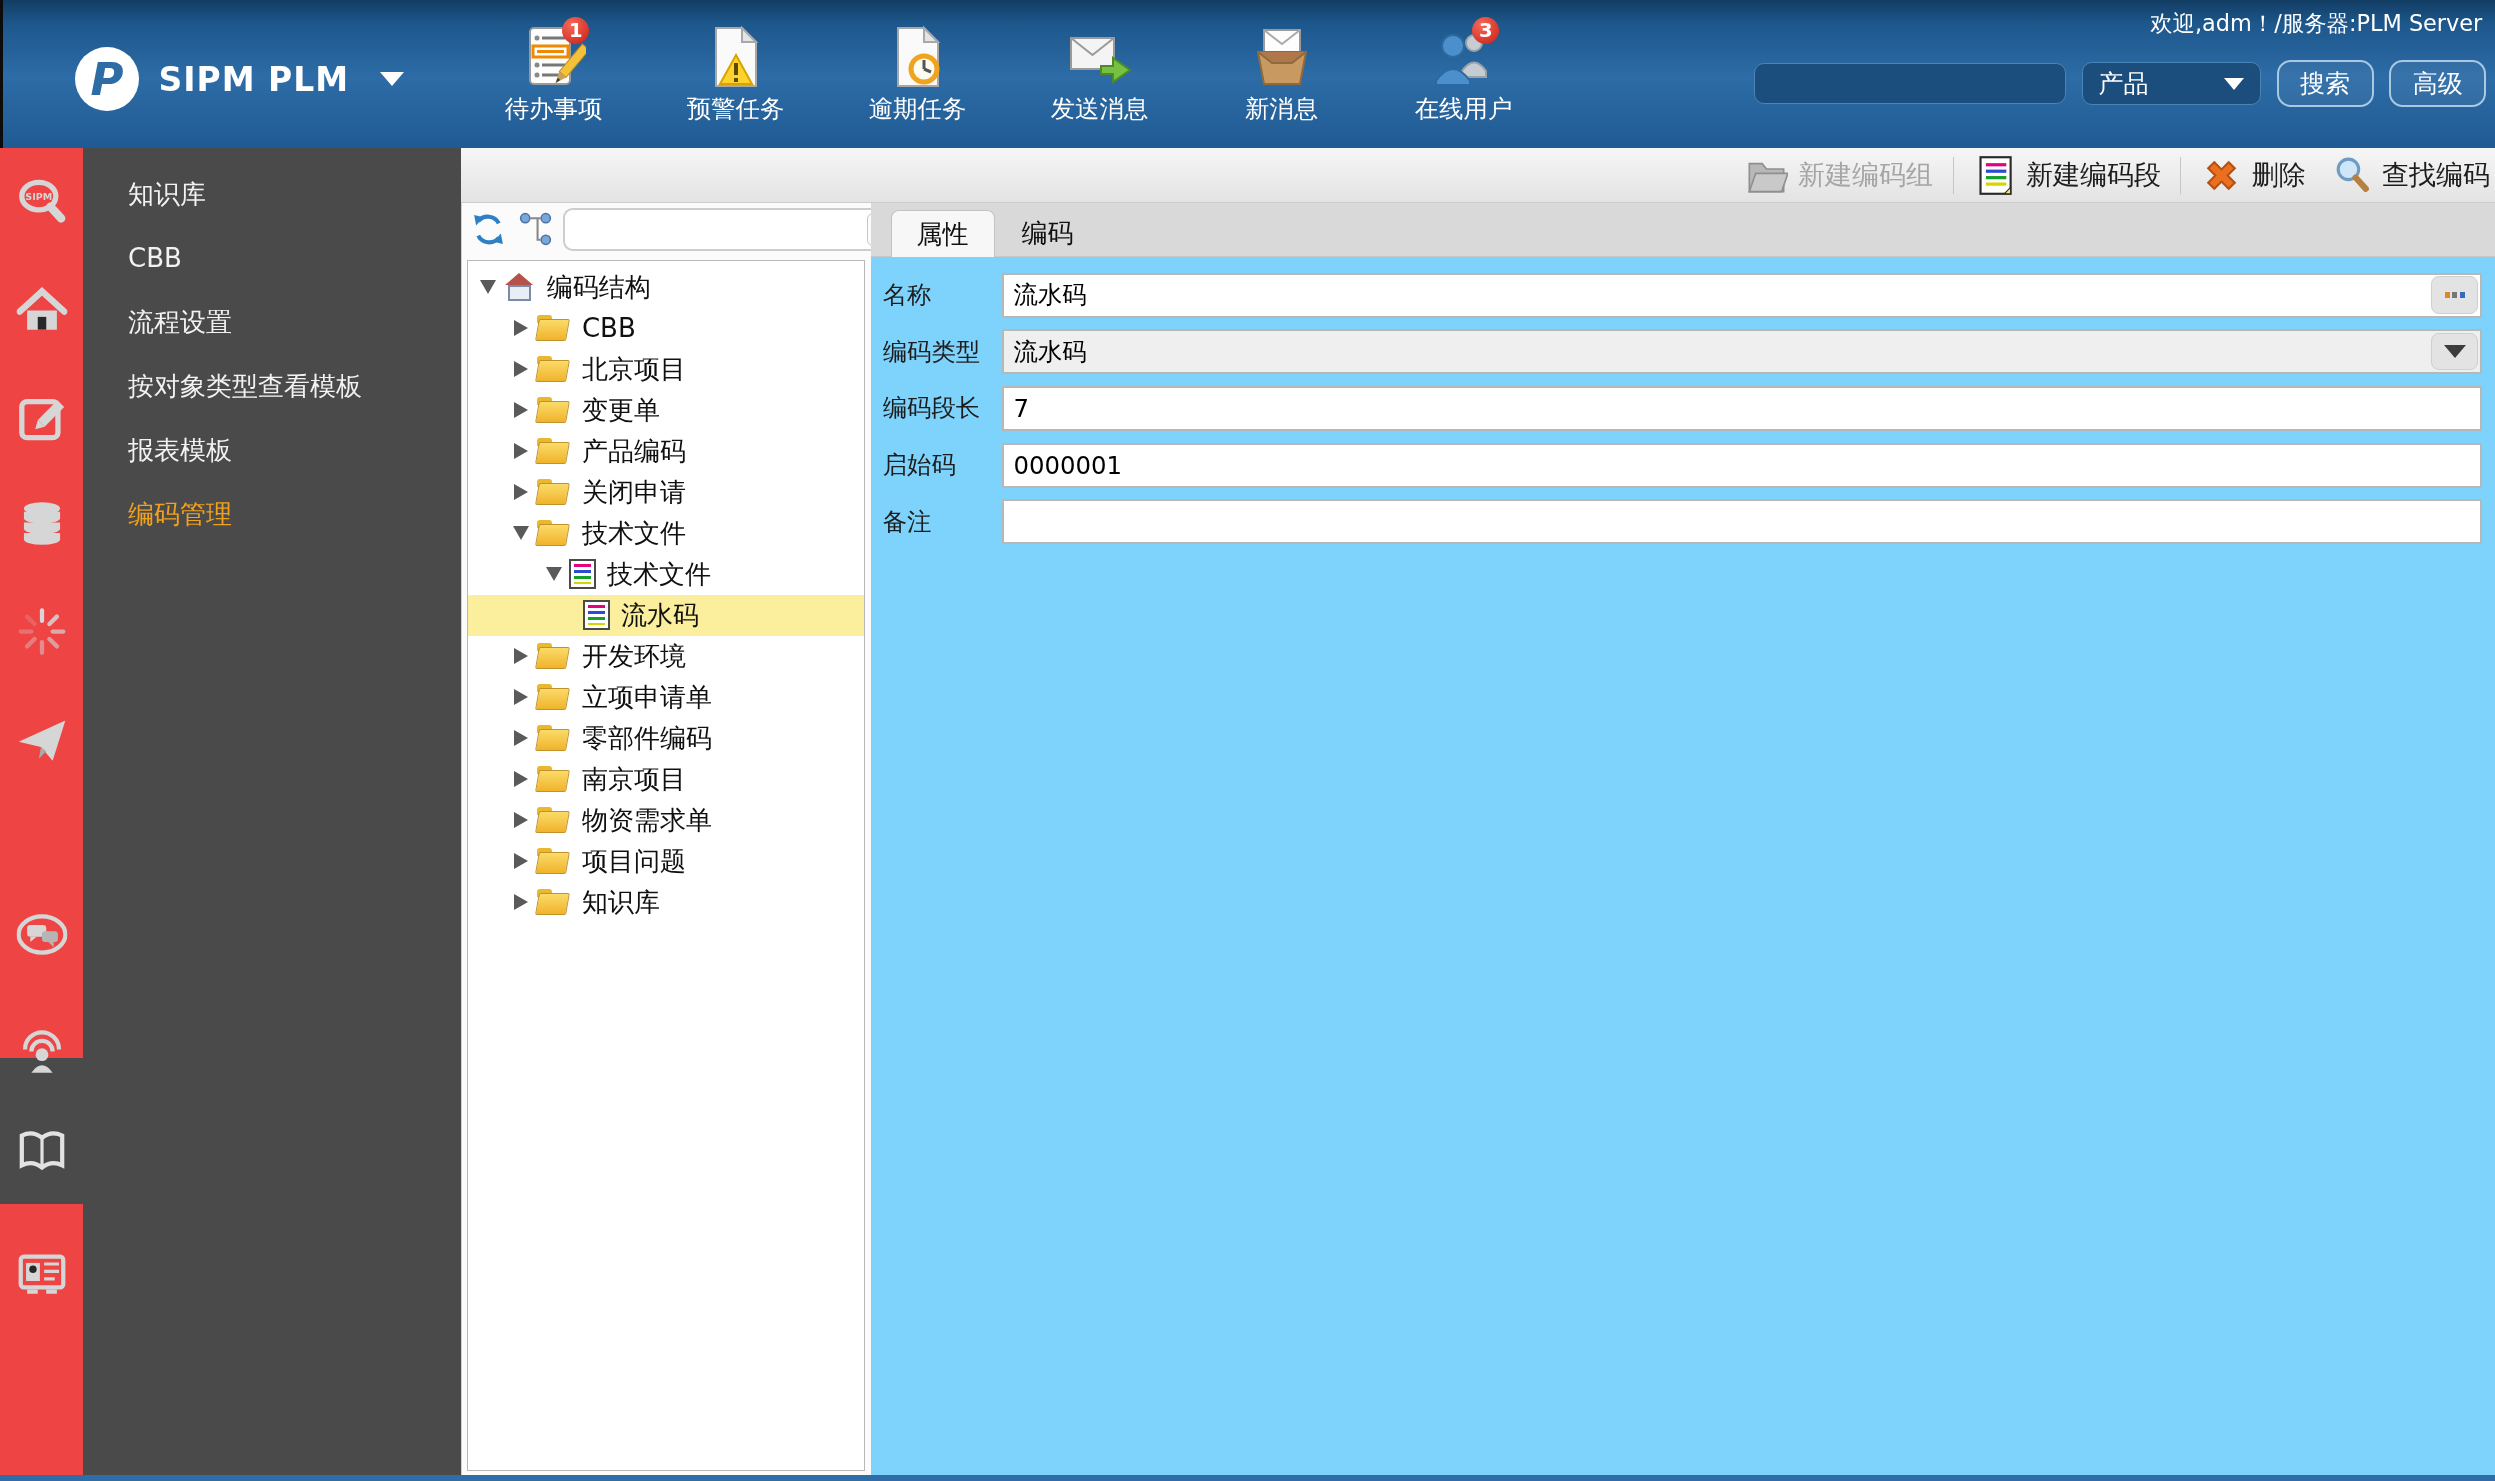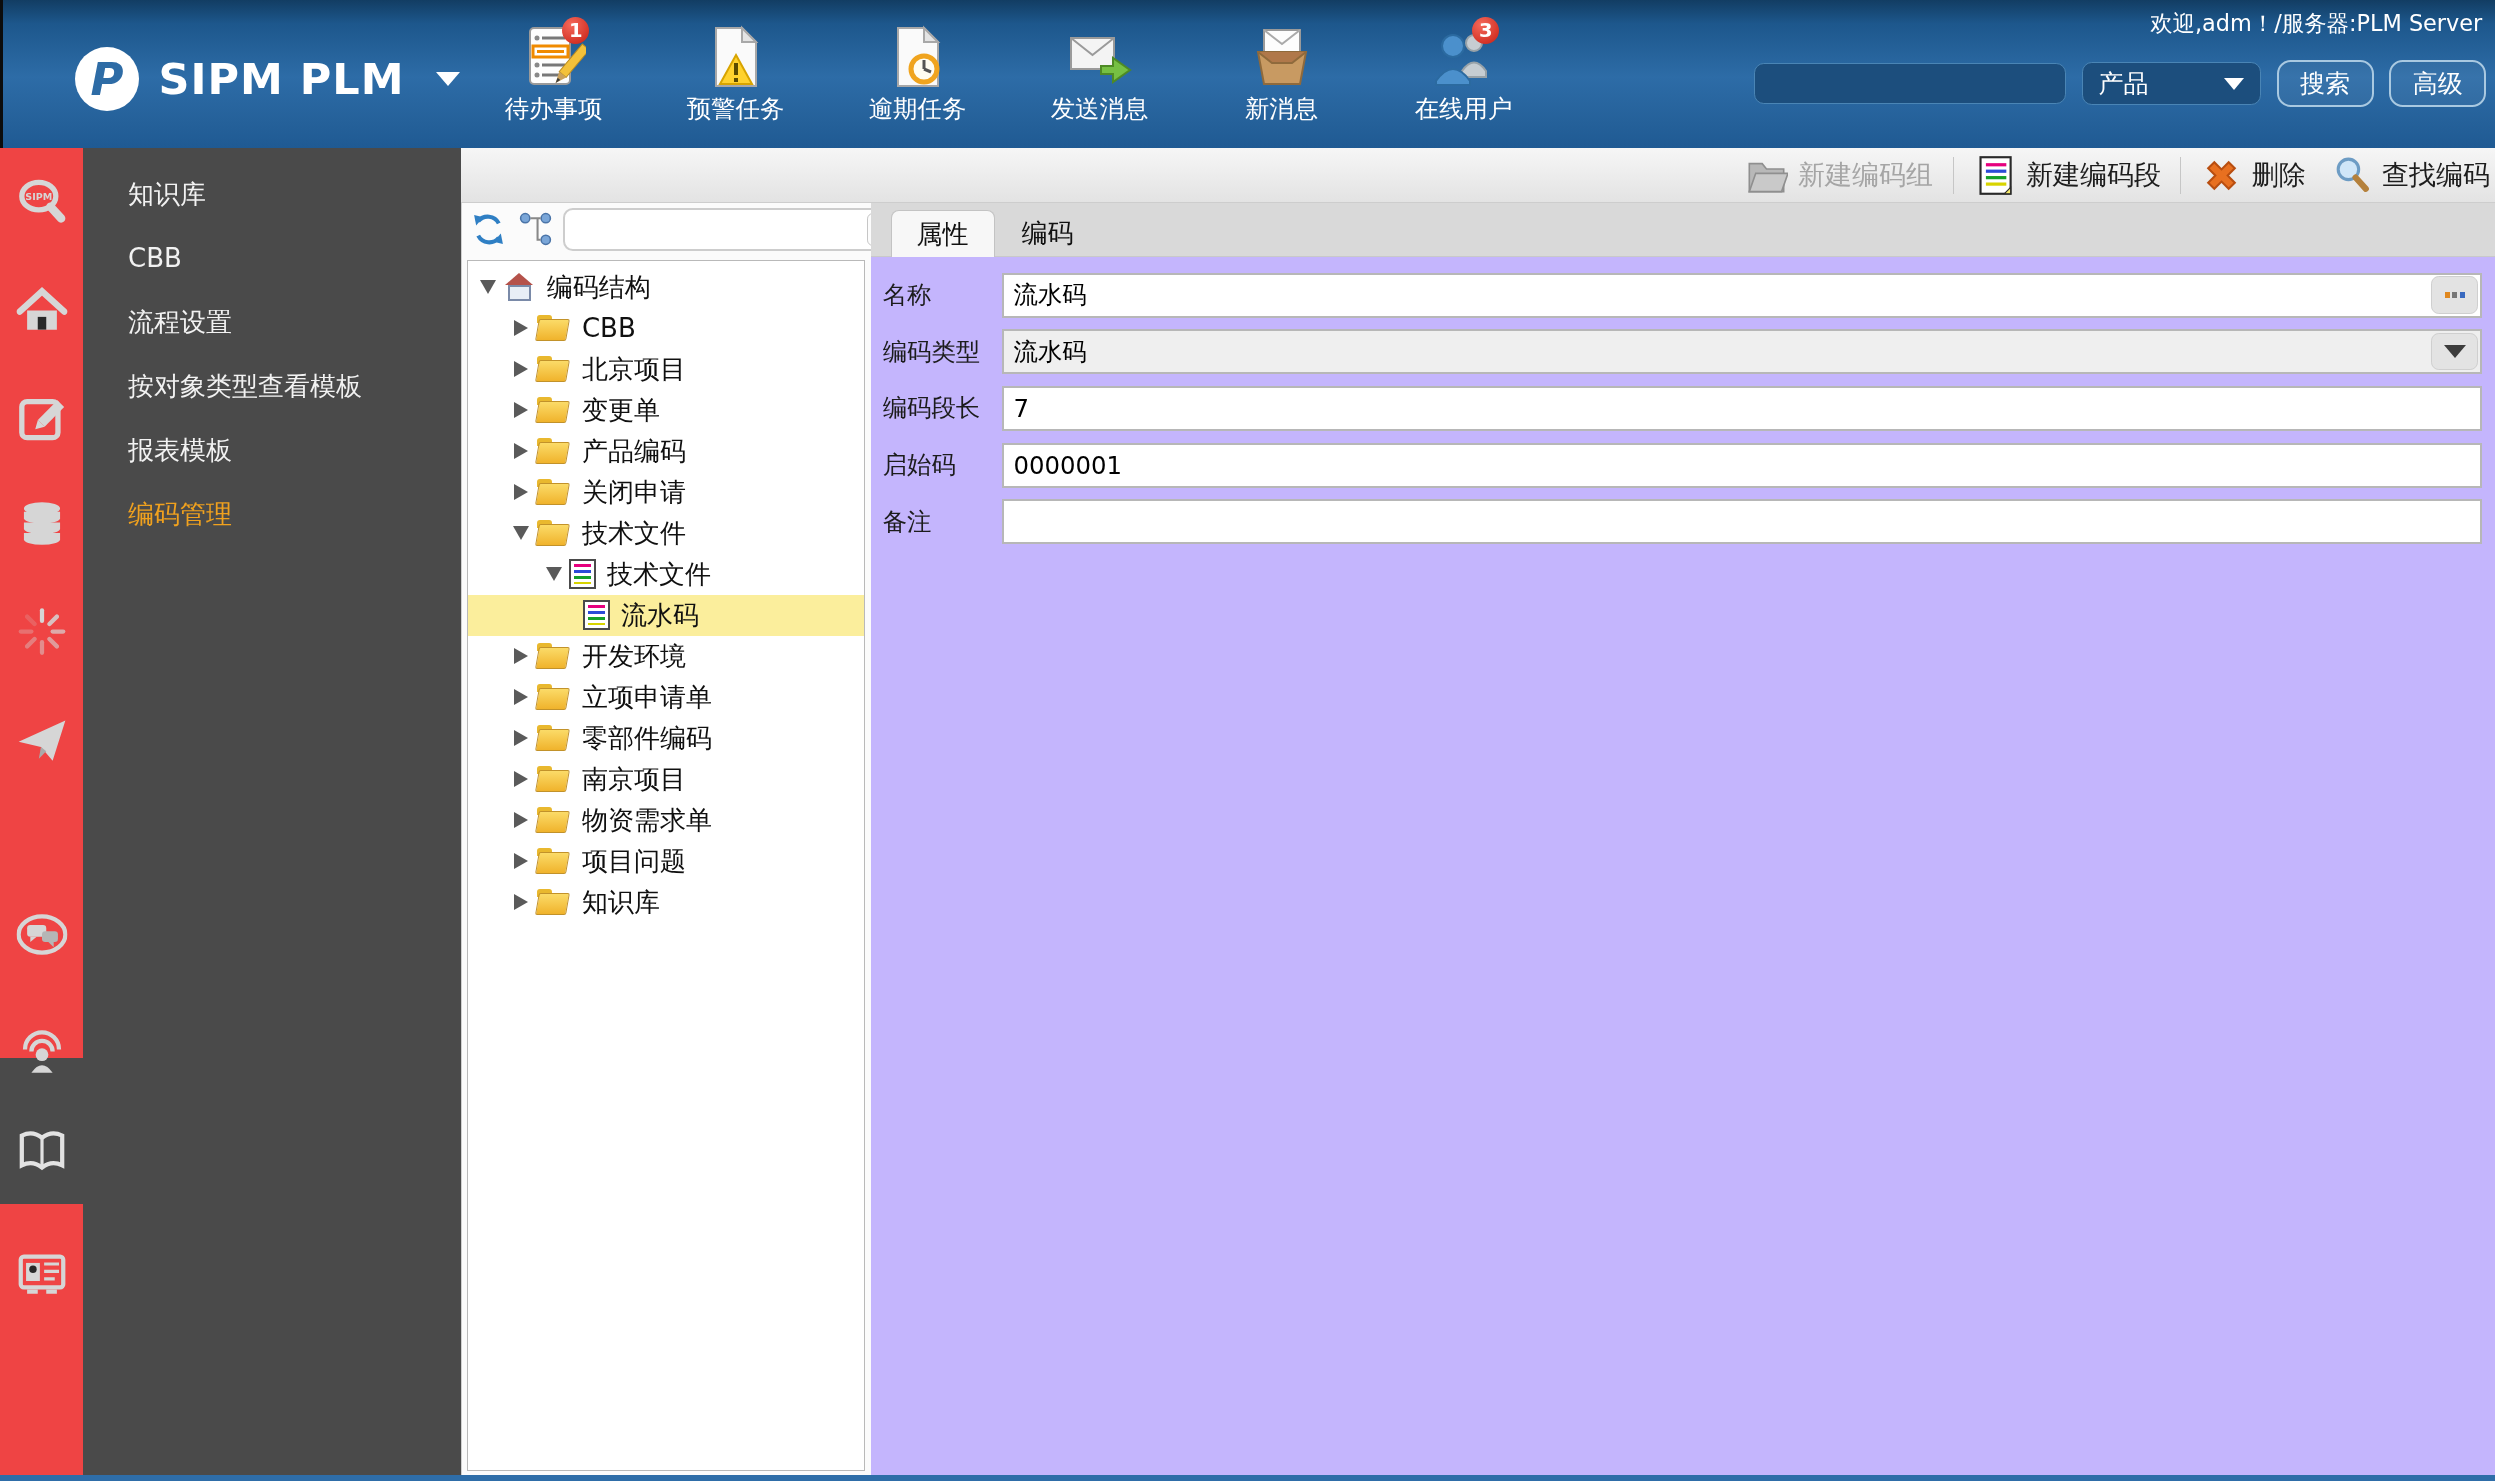--- a/index.html
+++ b/index.html
@@ -6,21 +6,21 @@
   .app{position:relative;width:2496px;height:1481px;overflow:hidden;
        font-family:"DejaVu Sans","Liberation Sans",sans-serif;background:#fff;}
 
   
   .header{position:absolute;top:0;left:0;width:100%;height:148px;box-sizing:border-box;
     background:linear-gradient(180deg,#123d63 0%,#1d578c 16%,#2d6ca7 52%,#25619a 82%,#1f5a93 100%);
     border-left:3.9px solid #0c0c0c;}
   .logo-wrap{position:absolute;left:72px;top:47px;display:flex;align-items:center;gap:19.5px;}
   .logo-circle{width:64px;height:64px;border-radius:50%;background:#fff;display:flex;align-items:center;
     justify-content:center;color:#2e6ca6;font-size:45px;font-weight:bold;font-style:italic;}
-  .app-title{color:#fff;font-size:43px;font-weight:bold;letter-spacing:1px;}
+  .app-title{color:#fff;font-size:33px;font-weight:bold;letter-spacing:1px;}
   .title-caret{width:0;height:0;border-left:12.7px solid transparent;border-right:12.7px solid transparent;
     border-top:14.6px solid #fff;margin-left:11.7px;}
   .hdr-tools{position:absolute;left:488px;top:25px;display:flex;gap:57px;}
   .hdr-tool{position:relative;width:125px;display:flex;flex-direction:column;align-items:center;gap:3.9px;
     color:#fff;font-size:24.4px;cursor:pointer;}
   .ticon{width:64px;height:64px;position:relative;}
   .badge{position:absolute;top:-7.8px;right:-3.9px;min-width:27px;height:27px;padding:0 3.9px;border-radius:14.6px;
     background:radial-gradient(circle at 35% 28%,#f4695b,#c81e12);color:#fff;font-size:19.5px;font-weight:bold;
     display:flex;align-items:center;justify-content:center;box-sizing:border-box;}
   .welcome{position:absolute;top:7.8px;right:13.7px;color:#fff;font-size:22.4px;}
@@ -89,21 +89,21 @@
   .i-folder::after{content:"";position:absolute;left:1px;top:3.9px;width:29px;height:19.5px;
     background:linear-gradient(180deg,#fbdb68,#f0b32c);border:1px solid #c2922a;border-radius:2px;
     transform:skewX(-10deg);}
   .i-doc{position:relative;width:27px;height:30px;background:#fff;border:2px solid #4a4a4a;box-sizing:border-box;
     flex-shrink:0;}
   .i-doc::before{content:"";position:absolute;left:2.9px;right:2.9px;top:2.9px;height:20.5px;
     background:linear-gradient(180deg,#e6007e 0 2.9px,transparent 2.9px 5.9px,#2b4bd7 5.9px 8.8px,transparent 8.8px 11.7px,
     #15a02a 11.7px 14.6px,transparent 14.6px 17.6px,#d8d400 17.6px 20.5px,transparent 20.5px);}
 
   
-  .rightpanel{position:absolute;left:871px;top:203px;right:0;bottom:5.9px;background:#c4b5fd;}
+  .rightpanel{position:absolute;left:871px;top:203px;right:0;bottom:5.9px;background:#7dd3fc;}
   .tabbar{height:53px;background:#d9d9d9;display:flex;align-items:flex-end;padding-left:19.5px;gap:2px;
     border-bottom:1px solid #c9c9c9;}
   .tab{height:46px;padding:0 25px;font-size:26px;display:flex;align-items:center;cursor:pointer;
     border-top-left-radius:7.8px;border-top-right-radius:7.8px;color:#111;}
   .tab.active{background:#f7f7f7;border:1px solid #c3c3c3;border-bottom:none;margin-bottom:-1px;}
   .formarea{padding:15.6px 13.7px 0 11.7px;}
   .form-row{display:flex;align-items:center;margin-bottom:11.7px;}
   .form-label{width:119px;font-size:24.4px;color:#1c1c1c;flex-shrink:0;}
   .field-wrap{flex:1;position:relative;height:45px;}
   .form-input{width:100%;height:100%;box-sizing:border-box;border:2px solid #b7b7b7;background:#fff;

